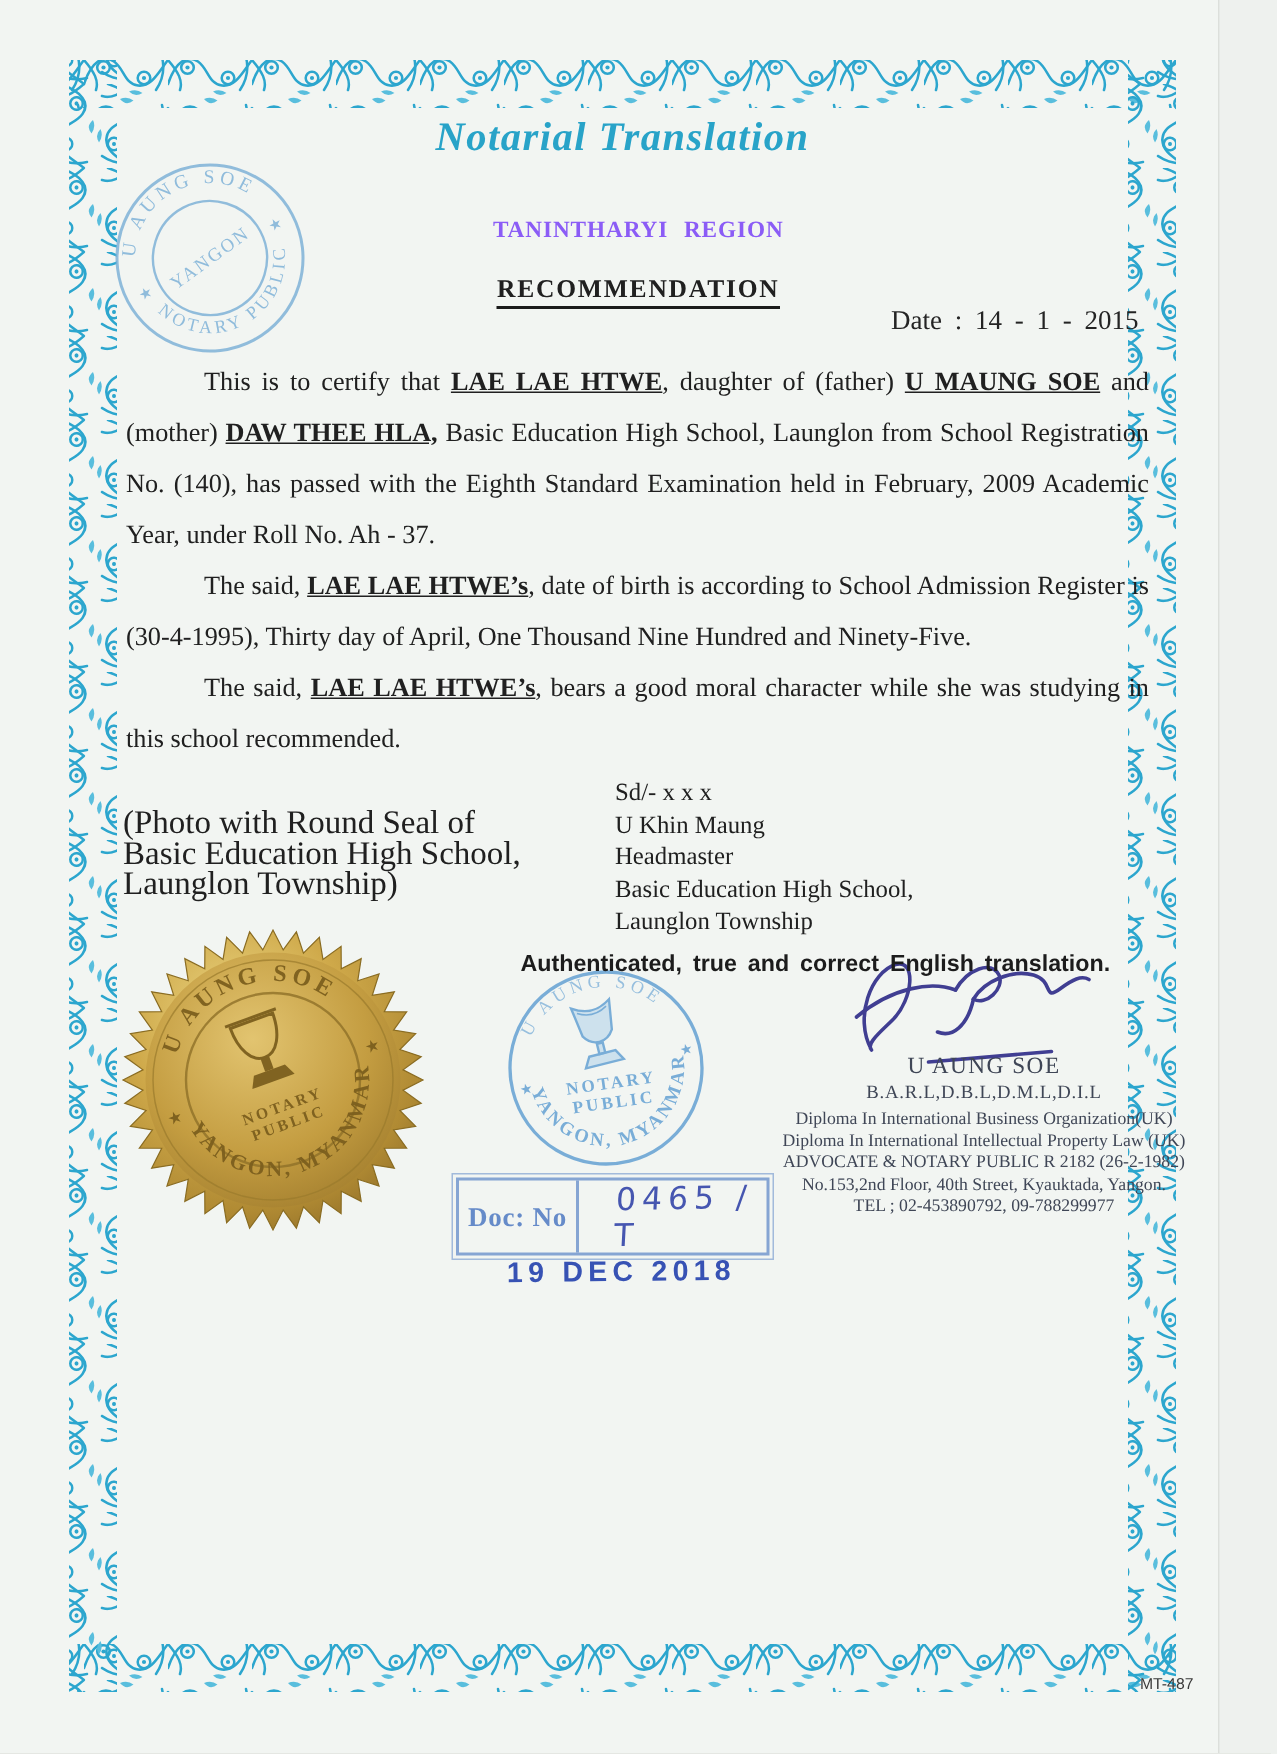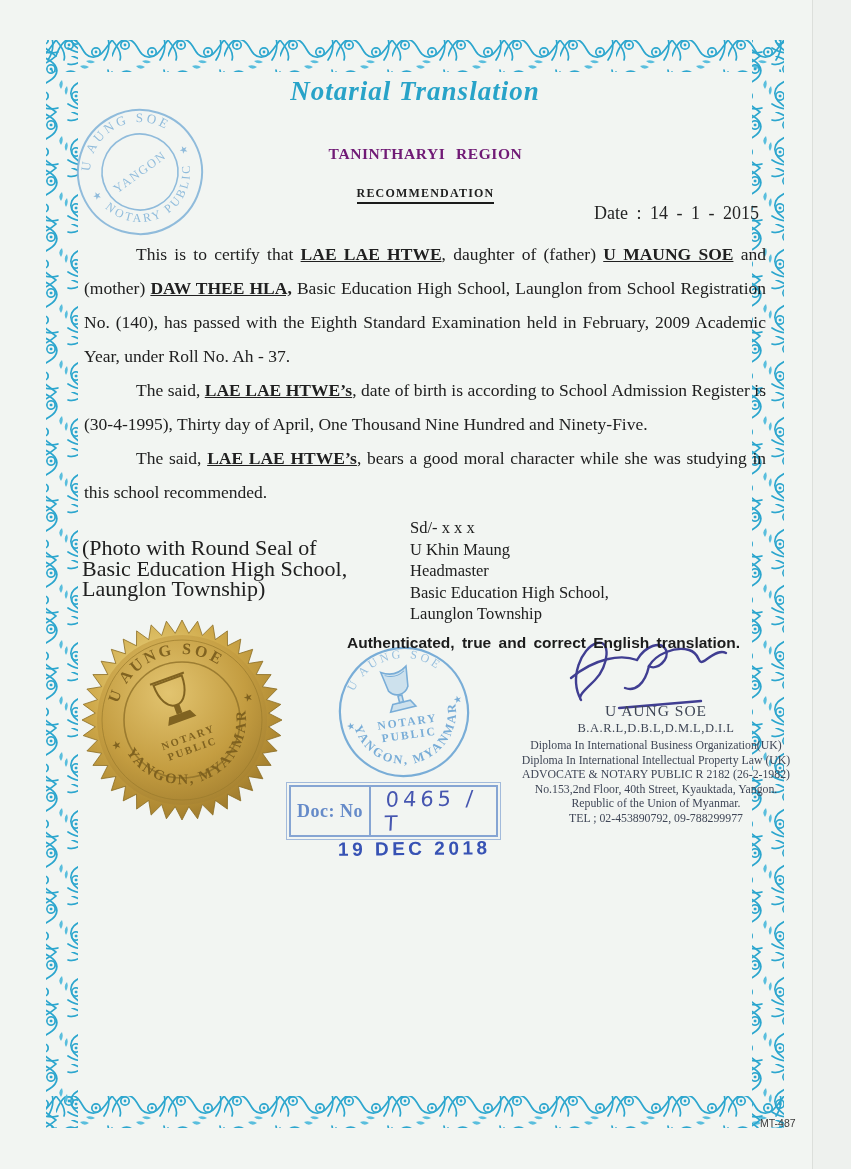--- a/index.html
+++ b/index.html
@@ -7,23 +7,23 @@
         font-family:"Liberation Serif", serif;color:#202020;}
   .abs{position:absolute;}
   
   .border-frame{left:0;top:0;width:851px;height:1169px;z-index:1;}
   
   .doc-kind{left:0;top:76px;width:830px;text-align:center;z-index:3;
             font-style:italic;font-size:27px;letter-spacing:1px;color:#28a3c8;font-weight:bold;}
   .school-name{left:0;top:120px;width:851px;text-align:center;z-index:3;
                font-weight:bold;font-size:16.5px;letter-spacing:.4px;word-spacing:7px;color:#171717;}
   .region{left:0;top:145px;width:851px;text-align:center;z-index:3;
-          font-weight:bold;font-size:15.5px;letter-spacing:.6px;word-spacing:6px;color:#701a75;}
+          font-weight:bold;font-size:15.5px;letter-spacing:.6px;word-spacing:6px;color:#8b5cf6;}
   .rec-title{left:0;top:183px;width:851px;text-align:center;z-index:3;}
-  .rec-title span{display:inline-block;font-weight:bold;font-size:12px;letter-spacing:1.2px;
+  .rec-title span{display:inline-block;font-weight:bold;font-size:17px;letter-spacing:1.2px;
                   border-bottom:2px solid #1b1b1b;padding-bottom:1px;}
   .date-line{top:203px;right:92px;z-index:3;font-size:18px;word-spacing:4px;color:#242424;}
   
   .body-text{left:84px;top:237px;width:682px;z-index:3;font-size:17.5px;line-height:34px;
              text-align:justify;}
   .body-text p{margin:0;text-indent:52px;}
   .body-text .b{font-weight:bold;text-decoration:underline;}
   
   .photo-note{left:82px;top:538px;z-index:3;font-size:22px;line-height:20.5px;}
   .headmaster{left:410px;top:517px;width:300px;text-align:left;z-index:3;
@@ -33,23 +33,23 @@
   
   .notary-block{left:500px;top:702px;width:312px;text-align:center;z-index:3;color:#3f4656;}
   .notary-block .n-name{font-size:15.5px;letter-spacing:1px;margin:0;}
   .notary-block .n-cred{font-size:12.5px;letter-spacing:.5px;margin:1px 0 2px 0;}
   .notary-block .n-line{font-size:11.8px;line-height:14.6px;margin:0;}
   
   .corner-stamp{left:65px;top:97px;z-index:2;}
   .gold-seal{left:81px;top:619px;z-index:2;}
   .round-stamp{left:336px;top:644px;z-index:2;}
   .signature{left:563px;top:628px;z-index:3;}
-  .doc-stamp{left:289px;top:785px;width:205px;height:48px;z-index:2;display:flex;
+  .doc-stamp{left:304px;top:785px;width:205px;height:48px;z-index:2;display:flex;
              border:2.5px solid rgba(97,137,200,.75);outline:1.5px solid rgba(97,137,200,.55);
-             outline-offset:2px;background:rgba(255,255,255,.0);}
+             outline-offset:2px;background:rgba(255,255,255,.0);gap:10px;}
   .doc-stamp .lbl{width:78px;border-right:2.5px solid rgba(97,137,200,.75);display:flex;
                   align-items:center;justify-content:center;font-size:18px;font-weight:bold;
                   color:rgba(86,128,196,.9);letter-spacing:.5px;}
   .doc-stamp .val{flex:1;display:flex;align-items:center;padding-left:14px;
                   font-family:"DejaVu Sans",sans-serif;font-size:21px;color:#4656b0;
                   letter-spacing:4px;transform:rotate(-1deg) skewX(-4deg);}
   .date-stamp{left:338px;top:838px;z-index:2;font-family:"Liberation Sans",sans-serif;
               font-weight:bold;font-size:19px;letter-spacing:3.5px;color:#3752b4;
               transform:rotate(-.6deg);}
   
@@ -213,21 +213,20 @@
     </g>
   </svg>
 
   <div class="abs notary-block">
     <p class="n-name">U AUNG SOE</p>
     <p class="n-cred">B.A.R.L,D.B.L,D.M.L,D.I.L</p>
     <p class="n-line">Diploma In International Business Organization(UK)</p>
     <p class="n-line">Diploma In International Intellectual Property Law (UK)</p>
     <p class="n-line">ADVOCATE &amp; NOTARY PUBLIC R 2182 (26-2-1982)</p>
     <p class="n-line">No.153,2nd Floor, 40th Street, Kyauktada, Yangon.</p>
-    <p class="n-line">Republic of the Union of Myanmar.</p>
     <p class="n-line">TEL ; 02-453890792, 09-788299977</p>
   </div>
 
   <div class="abs doc-stamp">
     <div class="lbl">Doc: No</div>
     <div class="val">0465 / T</div>
   </div>
 
   <div class="abs date-stamp">19 DEC 2018</div>
 

